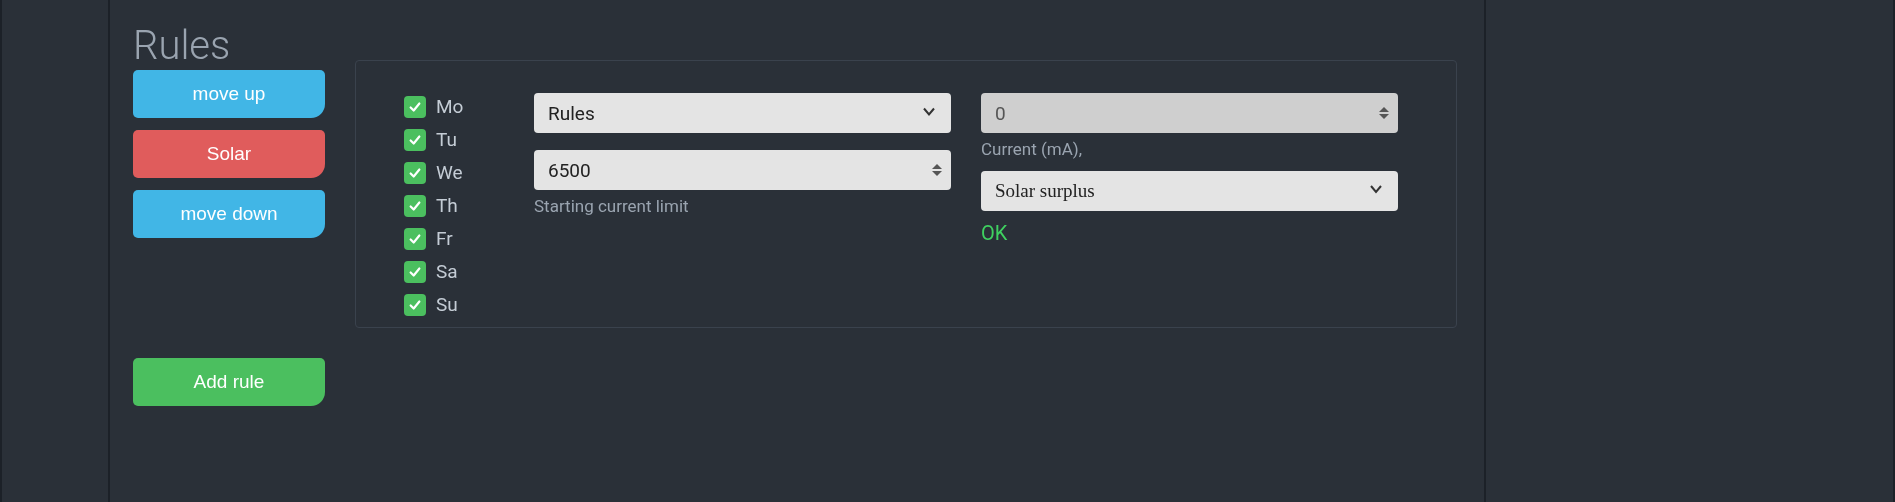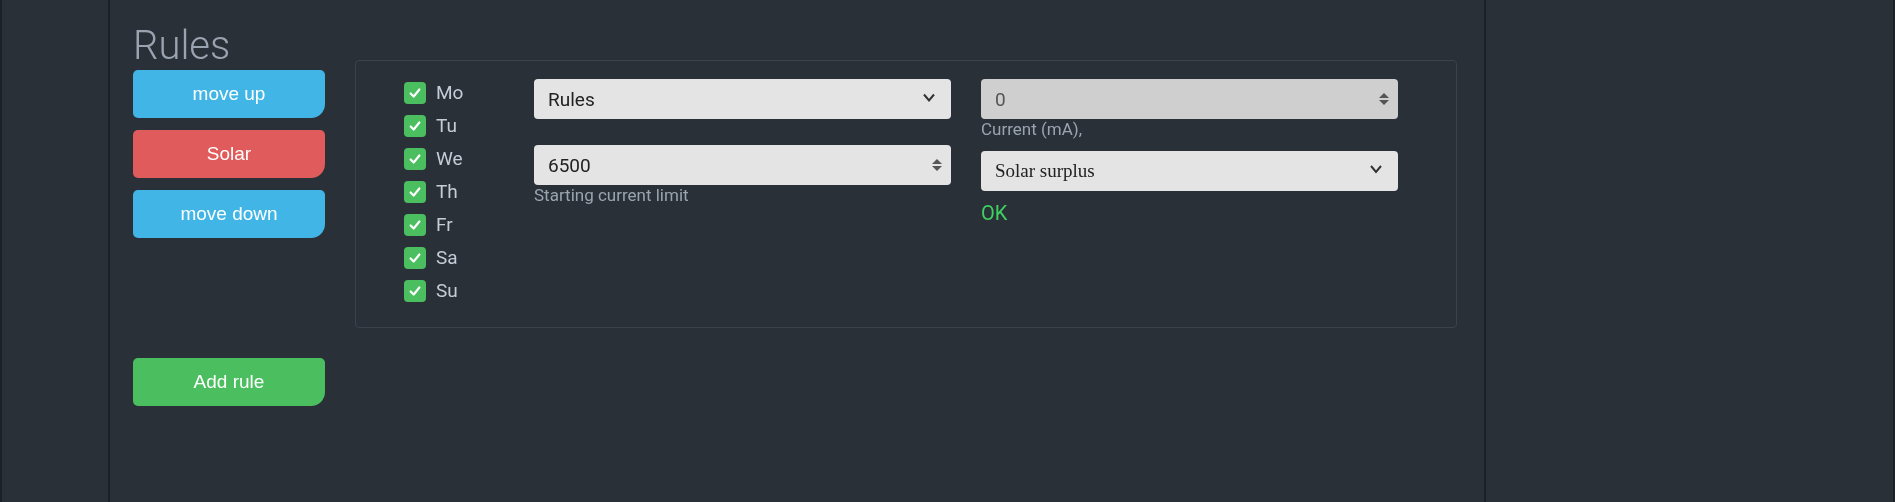--- a/index.html
+++ b/index.html
@@ -69,21 +69,21 @@
       width: 192px;
     }
     .rule-panel {
       position: absolute;
       left: 355px;
       top: 60px;
       width: 1102px;
       height: 268px;
       border: 1px solid #3a424d;
       border-radius: 4px;
-      padding: 18px 44px 18px 48px;
+      padding: 32px 44px 18px 48px;
     }
     .rule-grid {
       display: flex;
       gap: 30px;
     }
     .days-col {
       display: flex;
       flex-direction: column;
       gap: 10px;
       padding-top: 2px;
@@ -171,28 +171,28 @@
       border-left: 5px solid transparent;
       border-right: 5px solid transparent;
       cursor: pointer;
       margin: 0 auto;
     }
     .spinner-up { border-bottom: 5px solid #555; }
     .spinner-down { border-top: 5px solid #555; }
     .helper {
       font-size: 17px;
       color: #9aa4b0;
-      margin-top: 0;
+      margin-top: 6px;
     }
     .status-ok {
       font-size: 20px;
       color: #3fd160;
       margin-top: 10px;
     }
-    .gap-top { margin-top: 26px; }
+    .gap-top { margin-top: 17px; }
     .gap-top-sm { margin-top: 12px; font-family: Liberation Serif, serif; }
     .chev svg { width: 16px; height: 16px; }
     .chev path { stroke: #333; stroke-width: 2; fill: none; }
   </style>
 </head>
 <body>
 
 <div class="outer-frame"></div>
 <div class="inner-frame"></div>
 

